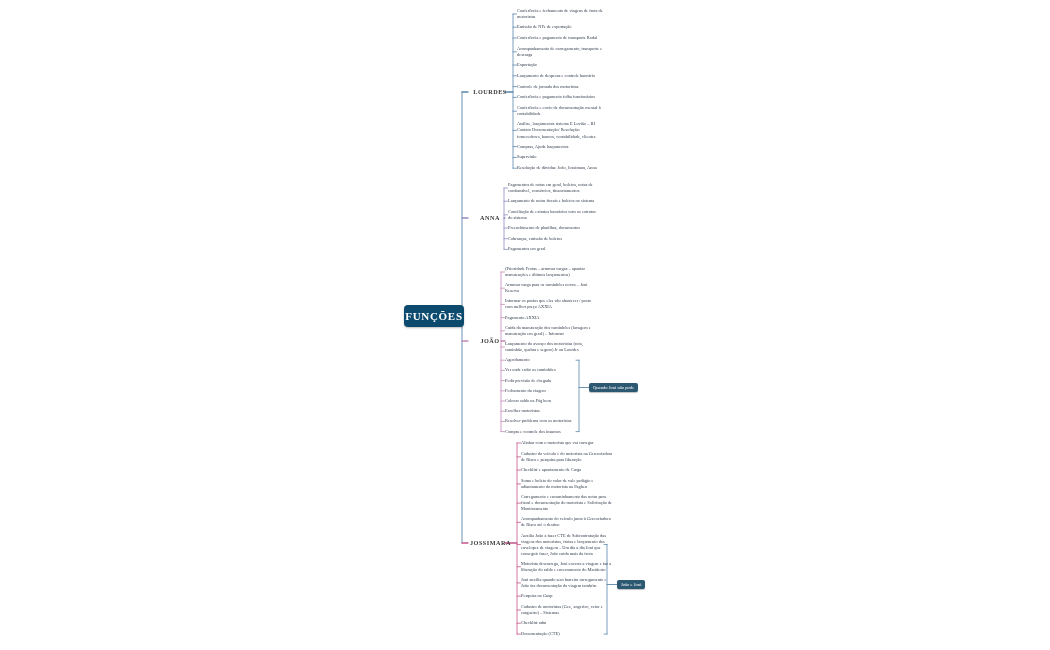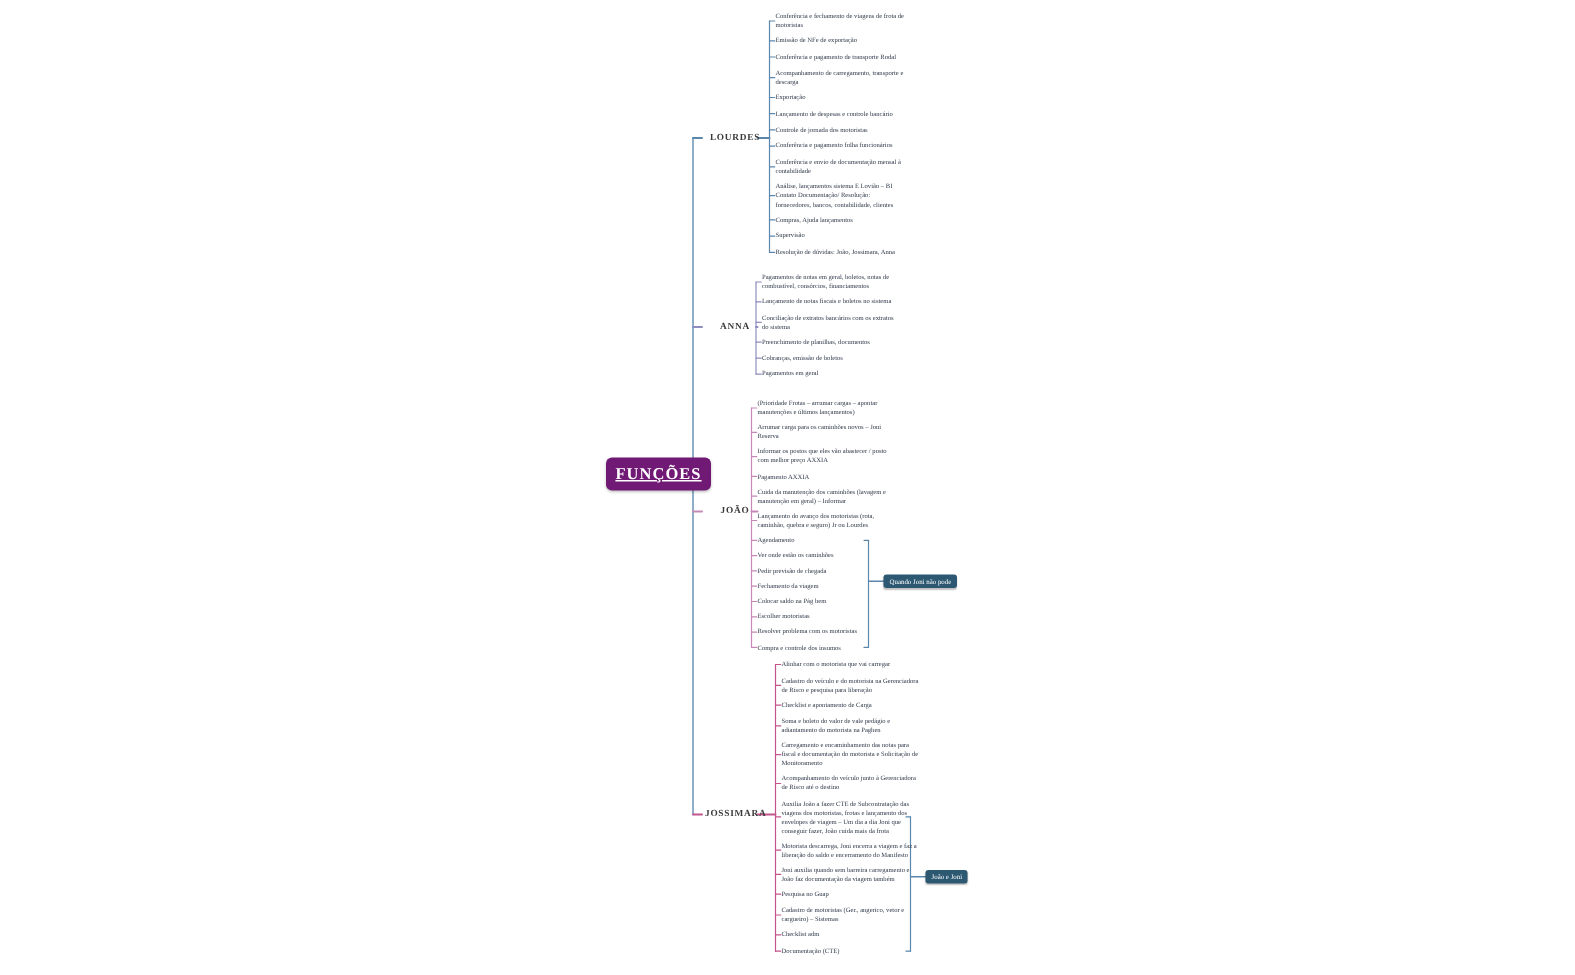--- a/index.html
+++ b/index.html
@@ -122,21 +122,21 @@
       <path d="M 579 360.19999999999993 L 579 431.59999999999985" stroke="#5b87ad" stroke-width="0.8" fill="none" stroke-linecap="round"></path>
       <path d="M 579 360.19999999999993 L 576 360.19999999999993" stroke="#5b87ad" stroke-width="0.8" fill="none" stroke-linecap="round"></path>
       <path d="M 579 431.59999999999985 L 576 431.59999999999985" stroke="#5b87ad" stroke-width="0.8" fill="none" stroke-linecap="round"></path>
       <path d="M 579 387.5 L 589 387.5" stroke="#5b87ad" stroke-width="0.9" fill="none" stroke-linecap="round"></path>
       <path d="M 607 544.5440000000001 L 607 634.0880000000002" stroke="#5b87ad" stroke-width="0.8" fill="none" stroke-linecap="round"></path>
       <path d="M 607 544.5440000000001 L 604 544.5440000000001" stroke="#5b87ad" stroke-width="0.8" fill="none" stroke-linecap="round"></path>
       <path d="M 607 634.0880000000002 L 604 634.0880000000002" stroke="#5b87ad" stroke-width="0.8" fill="none" stroke-linecap="round"></path>
       <path d="M 607 584.5 L 617 584.5" stroke="#5b87ad" stroke-width="0.9" fill="none" stroke-linecap="round"></path>
     </svg>
 
-  <div class="root-node" id="root-node" style="left: 404px; top: 305px; width: 70px; height: 22px; background: #701a75; text-decoration: underline;">
+  <div class="root-node" id="root-node" style="left: 404px; top: 305px; width: 60px; height: 22px; background: #0c4a6e;">
     <span>FUNÇÕES</span>
   </div>
 
   <div id="branch-layer">
       <div class="branch-label" style="color: rgb(58, 58, 58); left: 470px; top: 88px; width: 40px;"><span>LOURDES</span></div>
       <div class="leaf" style="left: 517px; width: 86px; color: rgb(47, 58, 74); top: 8px;"><span>Conferência e fechamento de viagens de frota de motoristas</span></div>
       <div class="leaf" style="left: 517px; width: 86px; color: rgb(47, 58, 74); top: 24.2px;"><span>Emissão de NFe de exportação</span></div>
       <div class="leaf" style="left: 517px; width: 86px; color: rgb(47, 58, 74); top: 35px;"><span>Conferência e pagamento de transporte Rodal</span></div>
       <div class="leaf" style="left: 517px; width: 86px; color: rgb(47, 58, 74); top: 45.8px;"><span>Acompanhamento de carregamento, transporte e descarga</span></div>
       <div class="leaf" style="left: 517px; width: 86px; color: rgb(47, 58, 74); top: 62px;"><span>Exportação</span></div>

